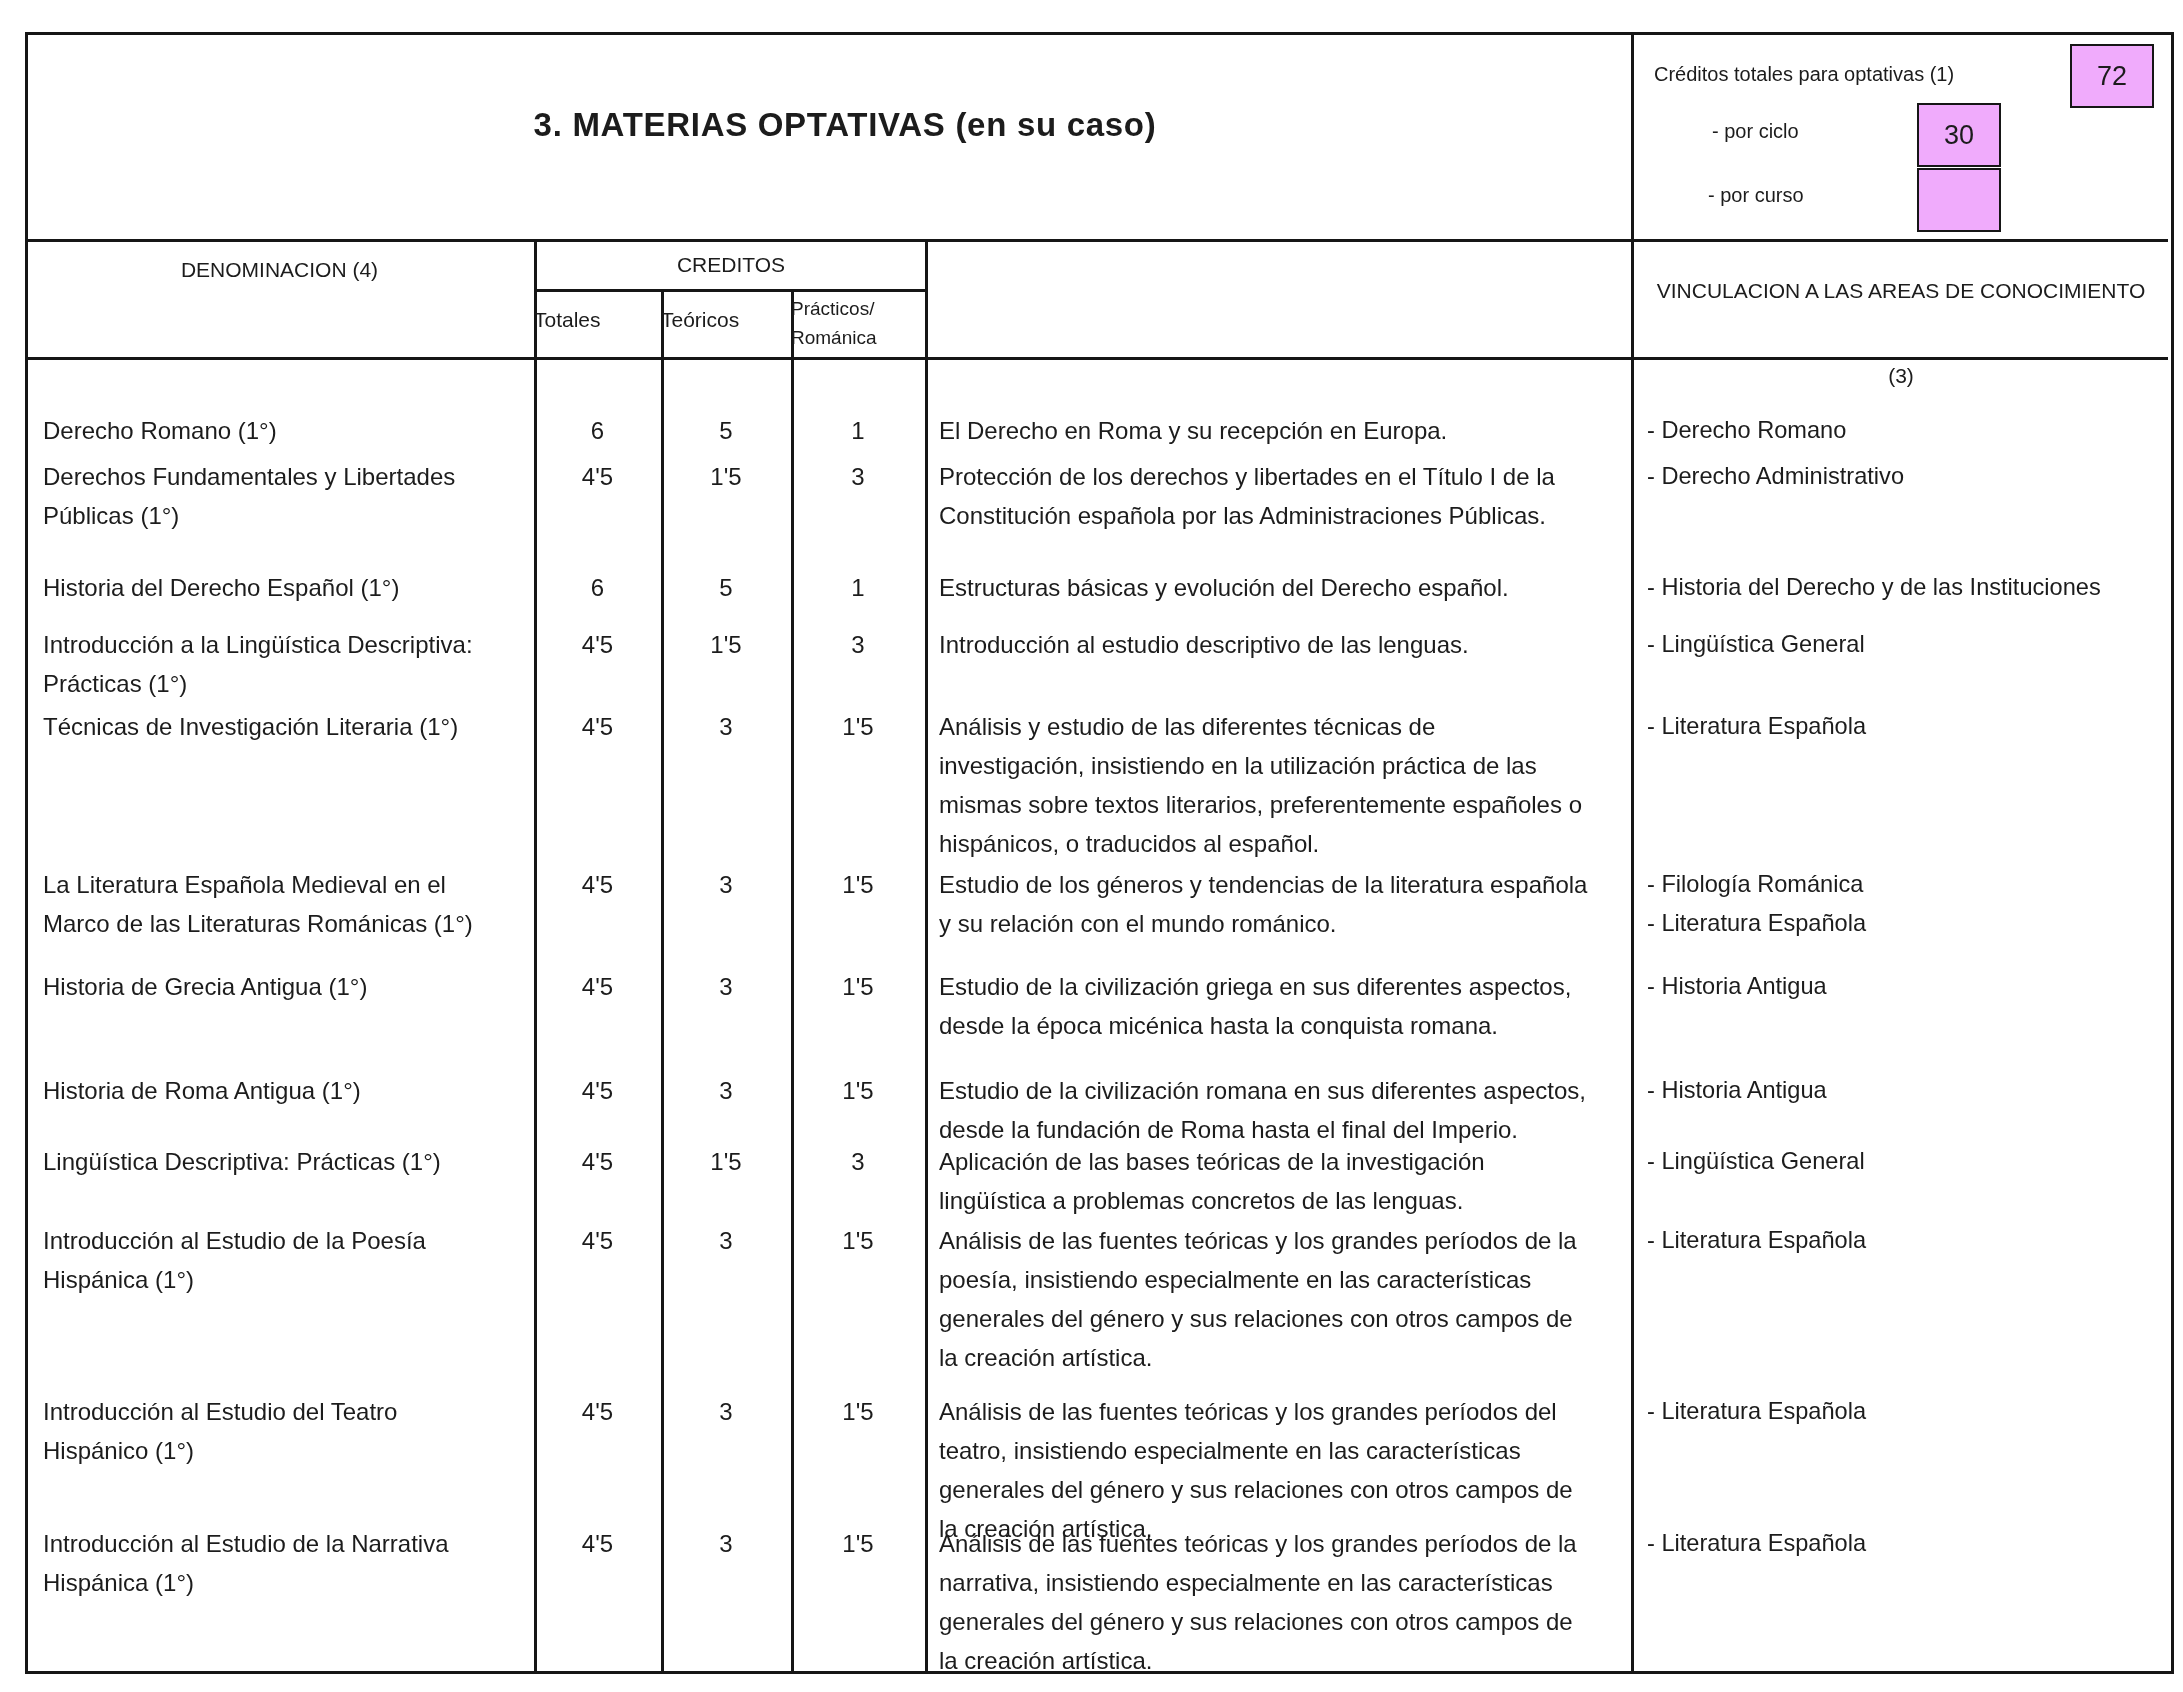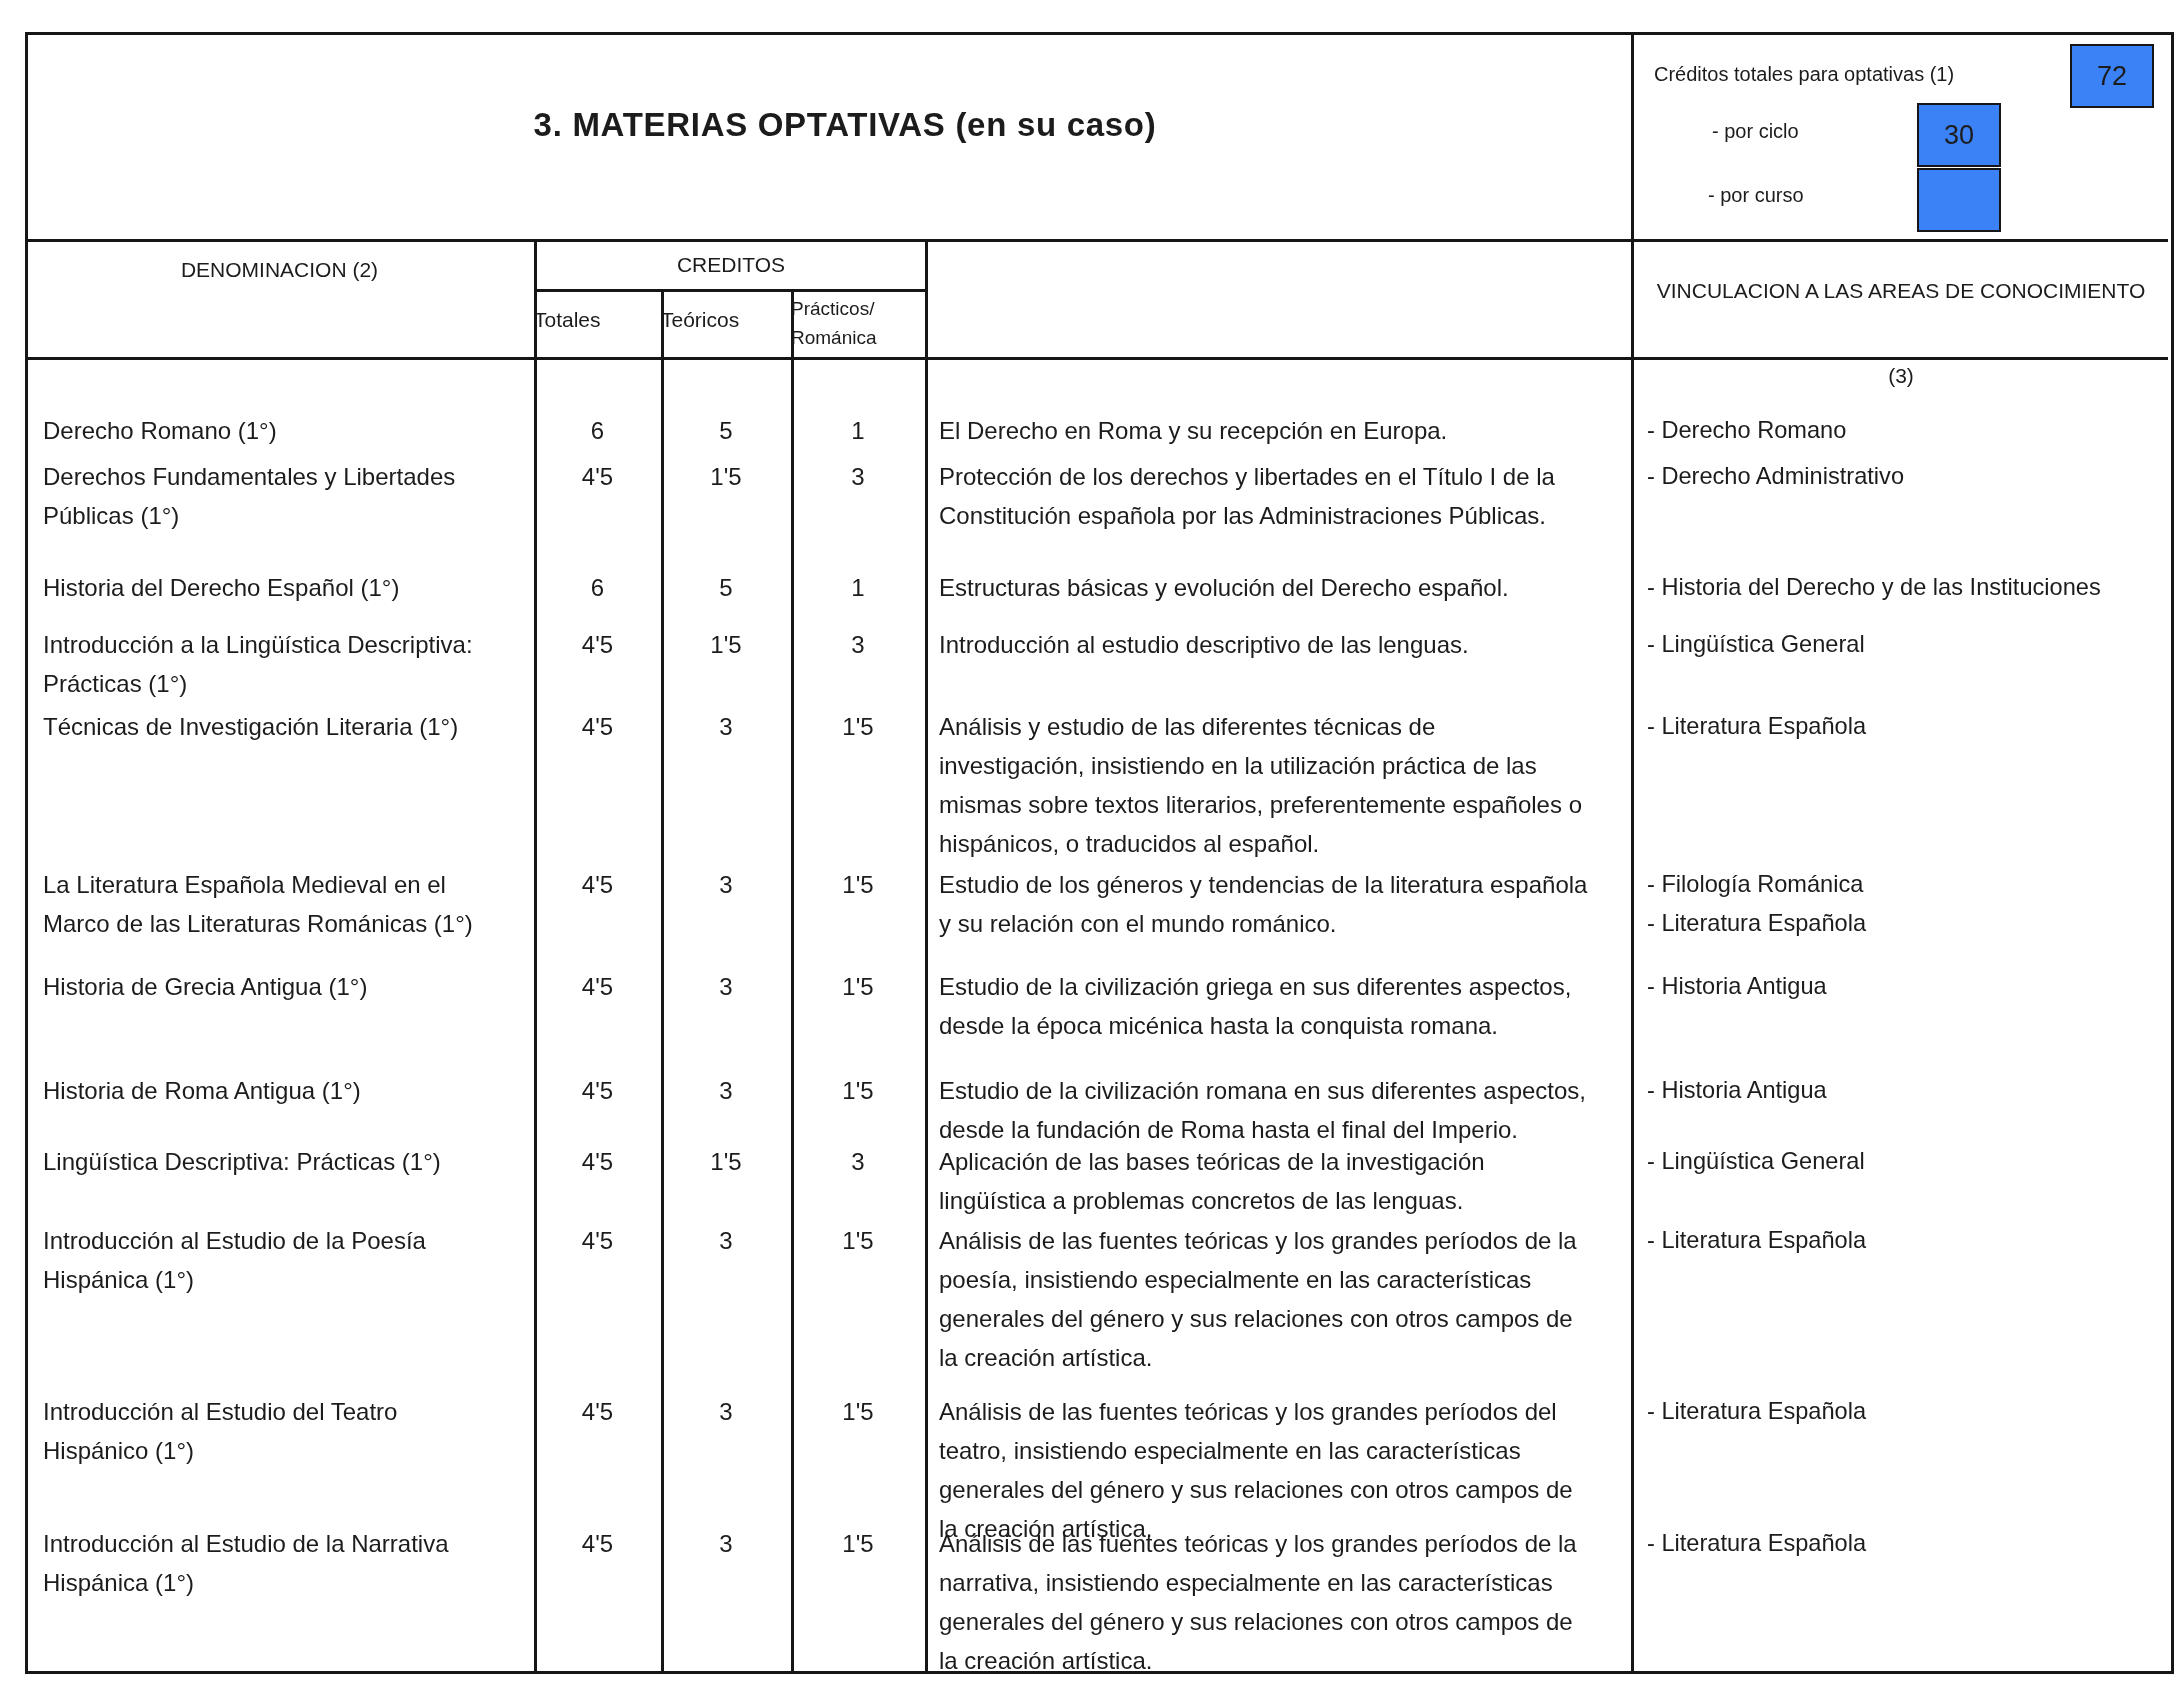--- a/index.html
+++ b/index.html
@@ -23,21 +23,21 @@
   .title{
     left:42px;top:106px;width:1606px;
     text-align:center;
     font-size:33px;font-weight:bold;
     letter-spacing:0.7px;
     white-space:pre-line;
   }
   .credits-label{font-size:20px;}
   .credit-box{
     border:2.9px solid #161616;
-    background:#3b82f6;
+    background:#f0abfc;
     text-align:center;
     font-size:27px;
     display:flex;align-items:center;justify-content:center;
   }
   
   .colhead{
     font-size:21px;
     text-align:center;
     white-space:pre-line;
     line-height:28.5px;
@@ -86,21 +86,21 @@
 
   <div class="abs credits-label" style="left:1654px;top:63px;">Créditos totales para optativas (1)</div>
   <div class="abs credit-box" style="left:2070px;top:44px;width:80px;height:60px;">72</div>
 
   <div class="abs credits-label" style="left:1712px;top:120px;">- por ciclo</div>
   <div class="abs credit-box" style="left:1917px;top:103px;width:80px;height:60px;">30</div>
 
   <div class="abs credits-label" style="left:1708px;top:184px;">- por curso</div>
   <div class="abs credit-box" style="left:1917px;top:168px;width:80px;height:60px;"></div>
 
-  <div class="abs colhead" style="left:25px;top:256px;width:509px;">DENOMINACION (2)</div>
+  <div class="abs colhead" style="left:25px;top:256px;width:509px;">DENOMINACION (4)</div>
   <div class="abs colhead" style="left:537px;top:251px;width:388px;">CREDITOS</div>
   <div class="abs subhead" style="left:534px;top:305px;width:127px;">Totales</div>
   <div class="abs subhead" style="left:661px;top:305px;width:130px;">Teóricos</div>
   <div class="abs subhead" style="left:791px;top:295px;width:134px;font-size:19px;line-height:28.5px;">Prácticos/
 Románica</div>
   <div class="abs colhead" style="left:1634px;top:248px;width:534px;">
     <span>VINCULACION A LAS AREAS DE CONOCIMIENTO</span>
     <br>
     <span>(3)</span>
   </div>

